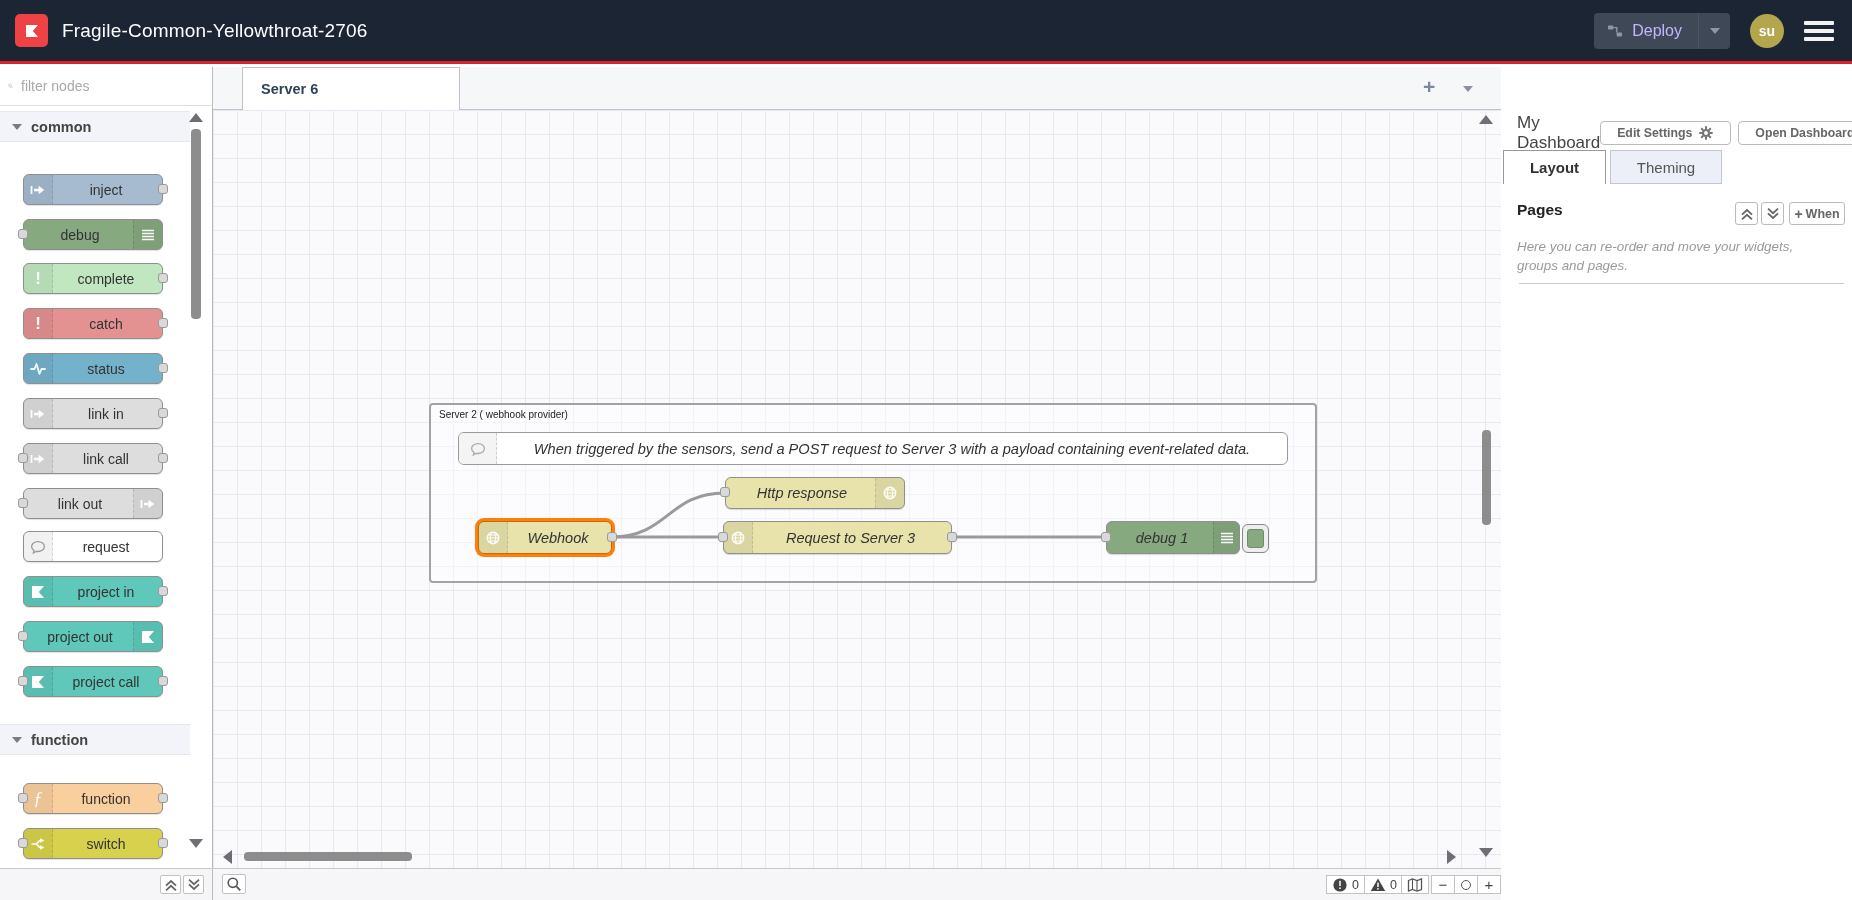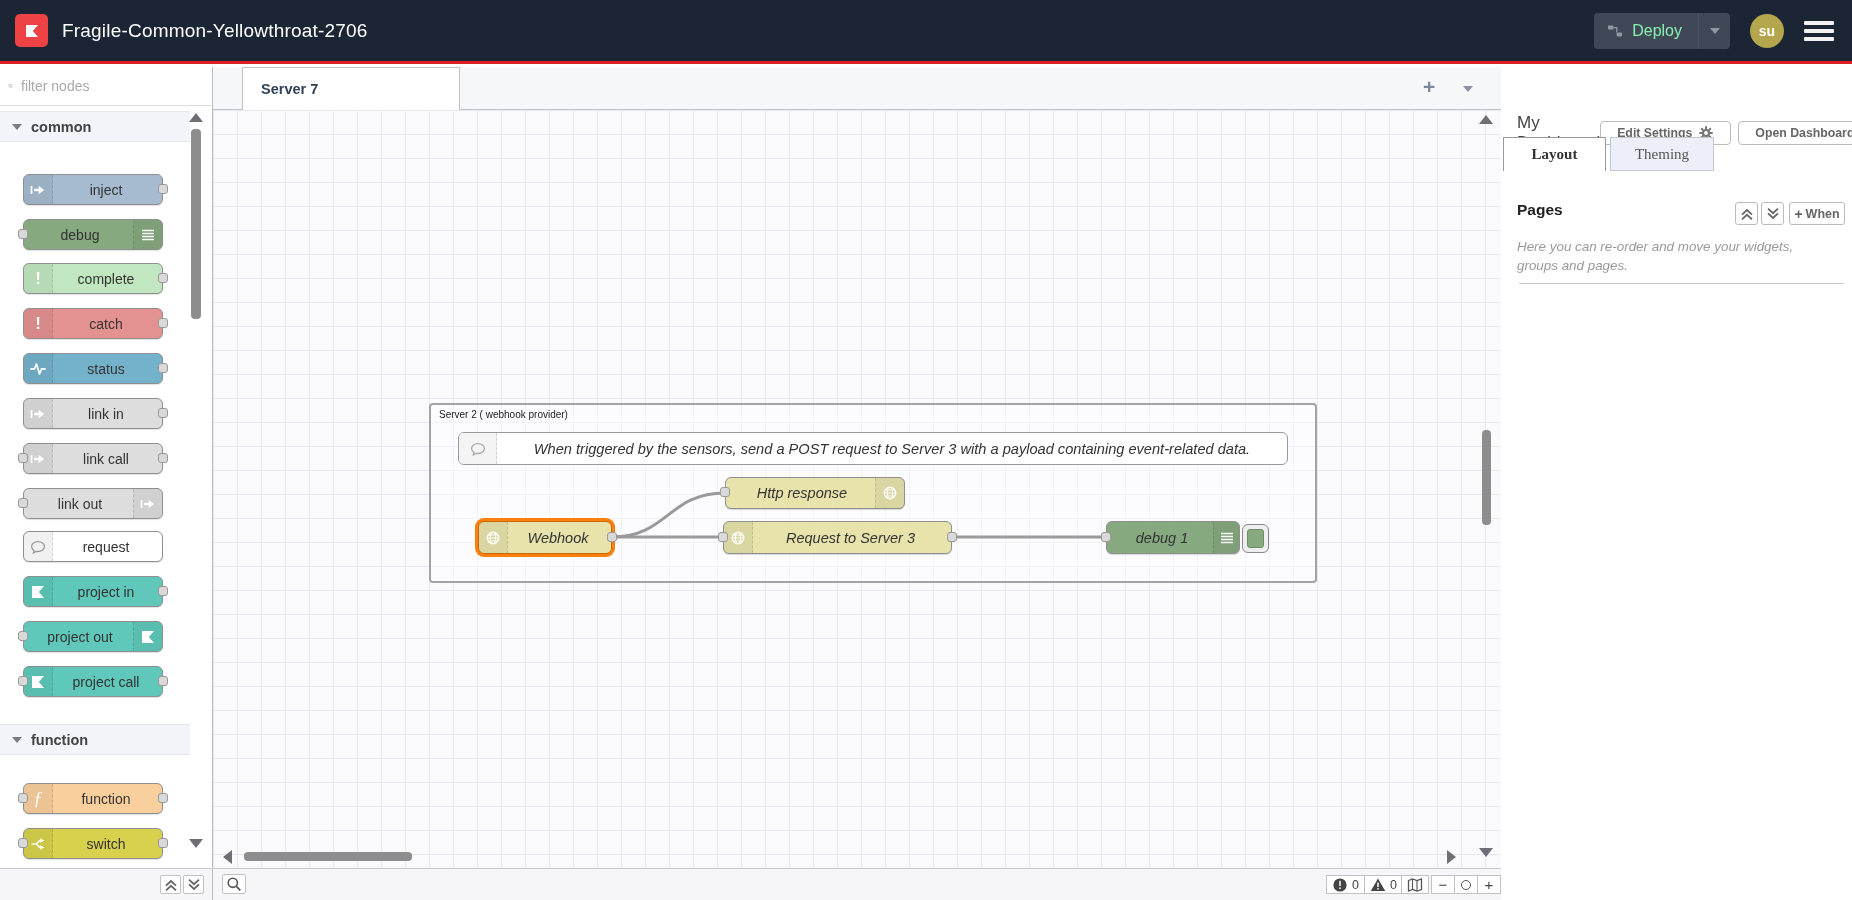--- a/index.html
+++ b/index.html
@@ -8,21 +8,21 @@
        font-family:"Liberation Sans",sans-serif;color:#333;}
 
   
   .header{position:absolute;left:0;top:0;width:1852px;height:64px;display:flex;align-items:center;
           border-bottom:3px solid #dd2026;}
   .logo{width:33px;height:33px;border-radius:5px;margin-left:15px;display:flex;align-items:center;justify-content:center;}
   .app-title{margin-left:14px;font-size:19px;color:#fff;letter-spacing:.2px;}
   .header-right{margin-left:auto;display:flex;align-items:center;margin-right:18px;gap:20px;}
   .deploy{display:flex;align-items:center;height:36px;background:#3f4856;border-radius:4px;overflow:hidden;}
   .deploy-main{display:flex;align-items:center;gap:9px;padding:0 16px 0 13px;height:100%;}
-  .deploy-label{color:#86efac;font-size:16px;}
+  .deploy-label{color:#c4b5fd;font-size:16px;}
   .deploy-caret{display:flex;align-items:center;justify-content:center;width:32px;height:100%;border-left:1px solid rgba(255,255,255,.07);}
   .tri-dn{width:0;height:0;border-left:5px solid transparent;border-right:5px solid transparent;border-top:6px solid #8f97a3;}
   .avatar{width:34px;height:34px;border-radius:50%;display:flex;align-items:center;justify-content:center;
           color:#fff;font-size:14px;font-weight:bold;}
   .hamburger{width:30px;display:flex;flex-direction:column;gap:4px;cursor:pointer;}
   .hamburger span{display:block;height:4px;background:#f2f2f2;border-radius:1px;}
 
   
   .palette{position:absolute;left:0;top:67px;width:213px;height:801px;background:#fff;border-right:1px solid #bbb;}
   .sidebar{position:absolute;left:1501px;top:67px;width:351px;height:833px;background:#fff;}
@@ -84,24 +84,24 @@
   .comment-text{flex:1;text-align:center;font-style:italic;font-size:14.6px;color:#333;white-space:nowrap;overflow:hidden;}
   .dbg-toggle{position:absolute;left:135px;top:2px;width:27px;height:29px;background:#eee;border:1px solid #888;border-radius:6px;}
   .dbg-toggle .inner{position:absolute;left:4px;top:4px;right:4px;bottom:4px;background:#87a980;border:1px solid #6d8d67;border-radius:3px;}
   .wires{position:absolute;left:0;top:0;pointer-events:none;}
 
   
   .dash-row{position:absolute;left:1501px;top:110px;width:351px;height:46px;display:flex;align-items:center;}
   .dash-title{margin-left:16px;font-size:17px;color:#444;}
   .mini-btn{height:24px;border:1px solid #bbb;border-radius:4px;background:#fff;display:flex;align-items:center;gap:6px;
             padding:0 16px;font-size:12.3px;font-weight:bold;color:#666;cursor:pointer;white-space:nowrap;}
-  .lt-tabs{position:absolute;left:1503px;top:137px;display:flex;gap:4px;font-family:Liberation Serif, serif;}
+  .lt-tabs{position:absolute;left:1503px;top:150px;display:flex;gap:4px;}
   .lt-tab{height:34px;display:flex;align-items:center;justify-content:center;font-size:15px;cursor:pointer;}
   .lt-tab.active{width:103px;background:#fff;border:1px solid #999;border-bottom:none;font-weight:bold;color:#333;}
-  .lt-tab.inactive{width:104px;background:#edeff8;border:1px solid #c3c6d4;color:#555;}
+  .lt-tab.inactive{width:112px;background:#edeff8;border:1px solid #c3c6d4;color:#555;}
   .pages-head{position:absolute;left:1517px;top:201px;font-size:15.5px;font-weight:bold;color:#222;}
   .pg-btn{position:absolute;top:202px;height:23px;border:1px solid #bbb;border-radius:3px;background:#fff;color:#666;
           display:flex;align-items:center;justify-content:center;gap:3px;font-size:12.5px;font-weight:bold;cursor:pointer;}
   .help-text{position:absolute;left:1517px;top:237px;width:320px;font-size:13.4px;font-style:italic;color:#9a9a9a;line-height:1.45;}
   .divider{position:absolute;left:1519px;top:283px;width:325px;border-top:1px solid #c9c9c9;}
 
   
   .footer{position:absolute;left:0;top:868px;width:1501px;height:32px;background:#f6f6f8;border-top:1px solid #c9c9c9;}
   .footer .pal-sep{position:absolute;left:212px;top:0;bottom:0;border-left:1px solid #bbb;}
   .f-btn{position:absolute;height:19px;border:1px solid #c2c2c2;border-radius:2px;background:#fff;color:#444;
@@ -370,21 +370,21 @@
       <span class="port pout"></span>
     </div>
 
     <span class="arr up" style="left:189px;top:46px;"></span>
     <div class="sb-thumb" style="left:191px;top:62px;width:10px;height:190px;"></div>
     <span class="arr dn" style="left:189px;top:772px;"></span>
   </div>
 
   <div class="tabbar tb-canvas">
     <div class="flow-tab">
-      <span>Server 7</span>
+      <span>Server 6</span>
     </div>
     <span class="tb-btn" style="left:1210px;">+</span>
     <span class="tri-dn" style="position:absolute;left:1250px;top:19px;border-top-color:#8a90a0;"></span>
   </div>
 
   <div class="canvas">
 
     <div class="group" style="left:216px;top:293px;width:888px;height:180px;">
       <span class="group-label">Server 2 ( webhook provider)</span>
     </div>

